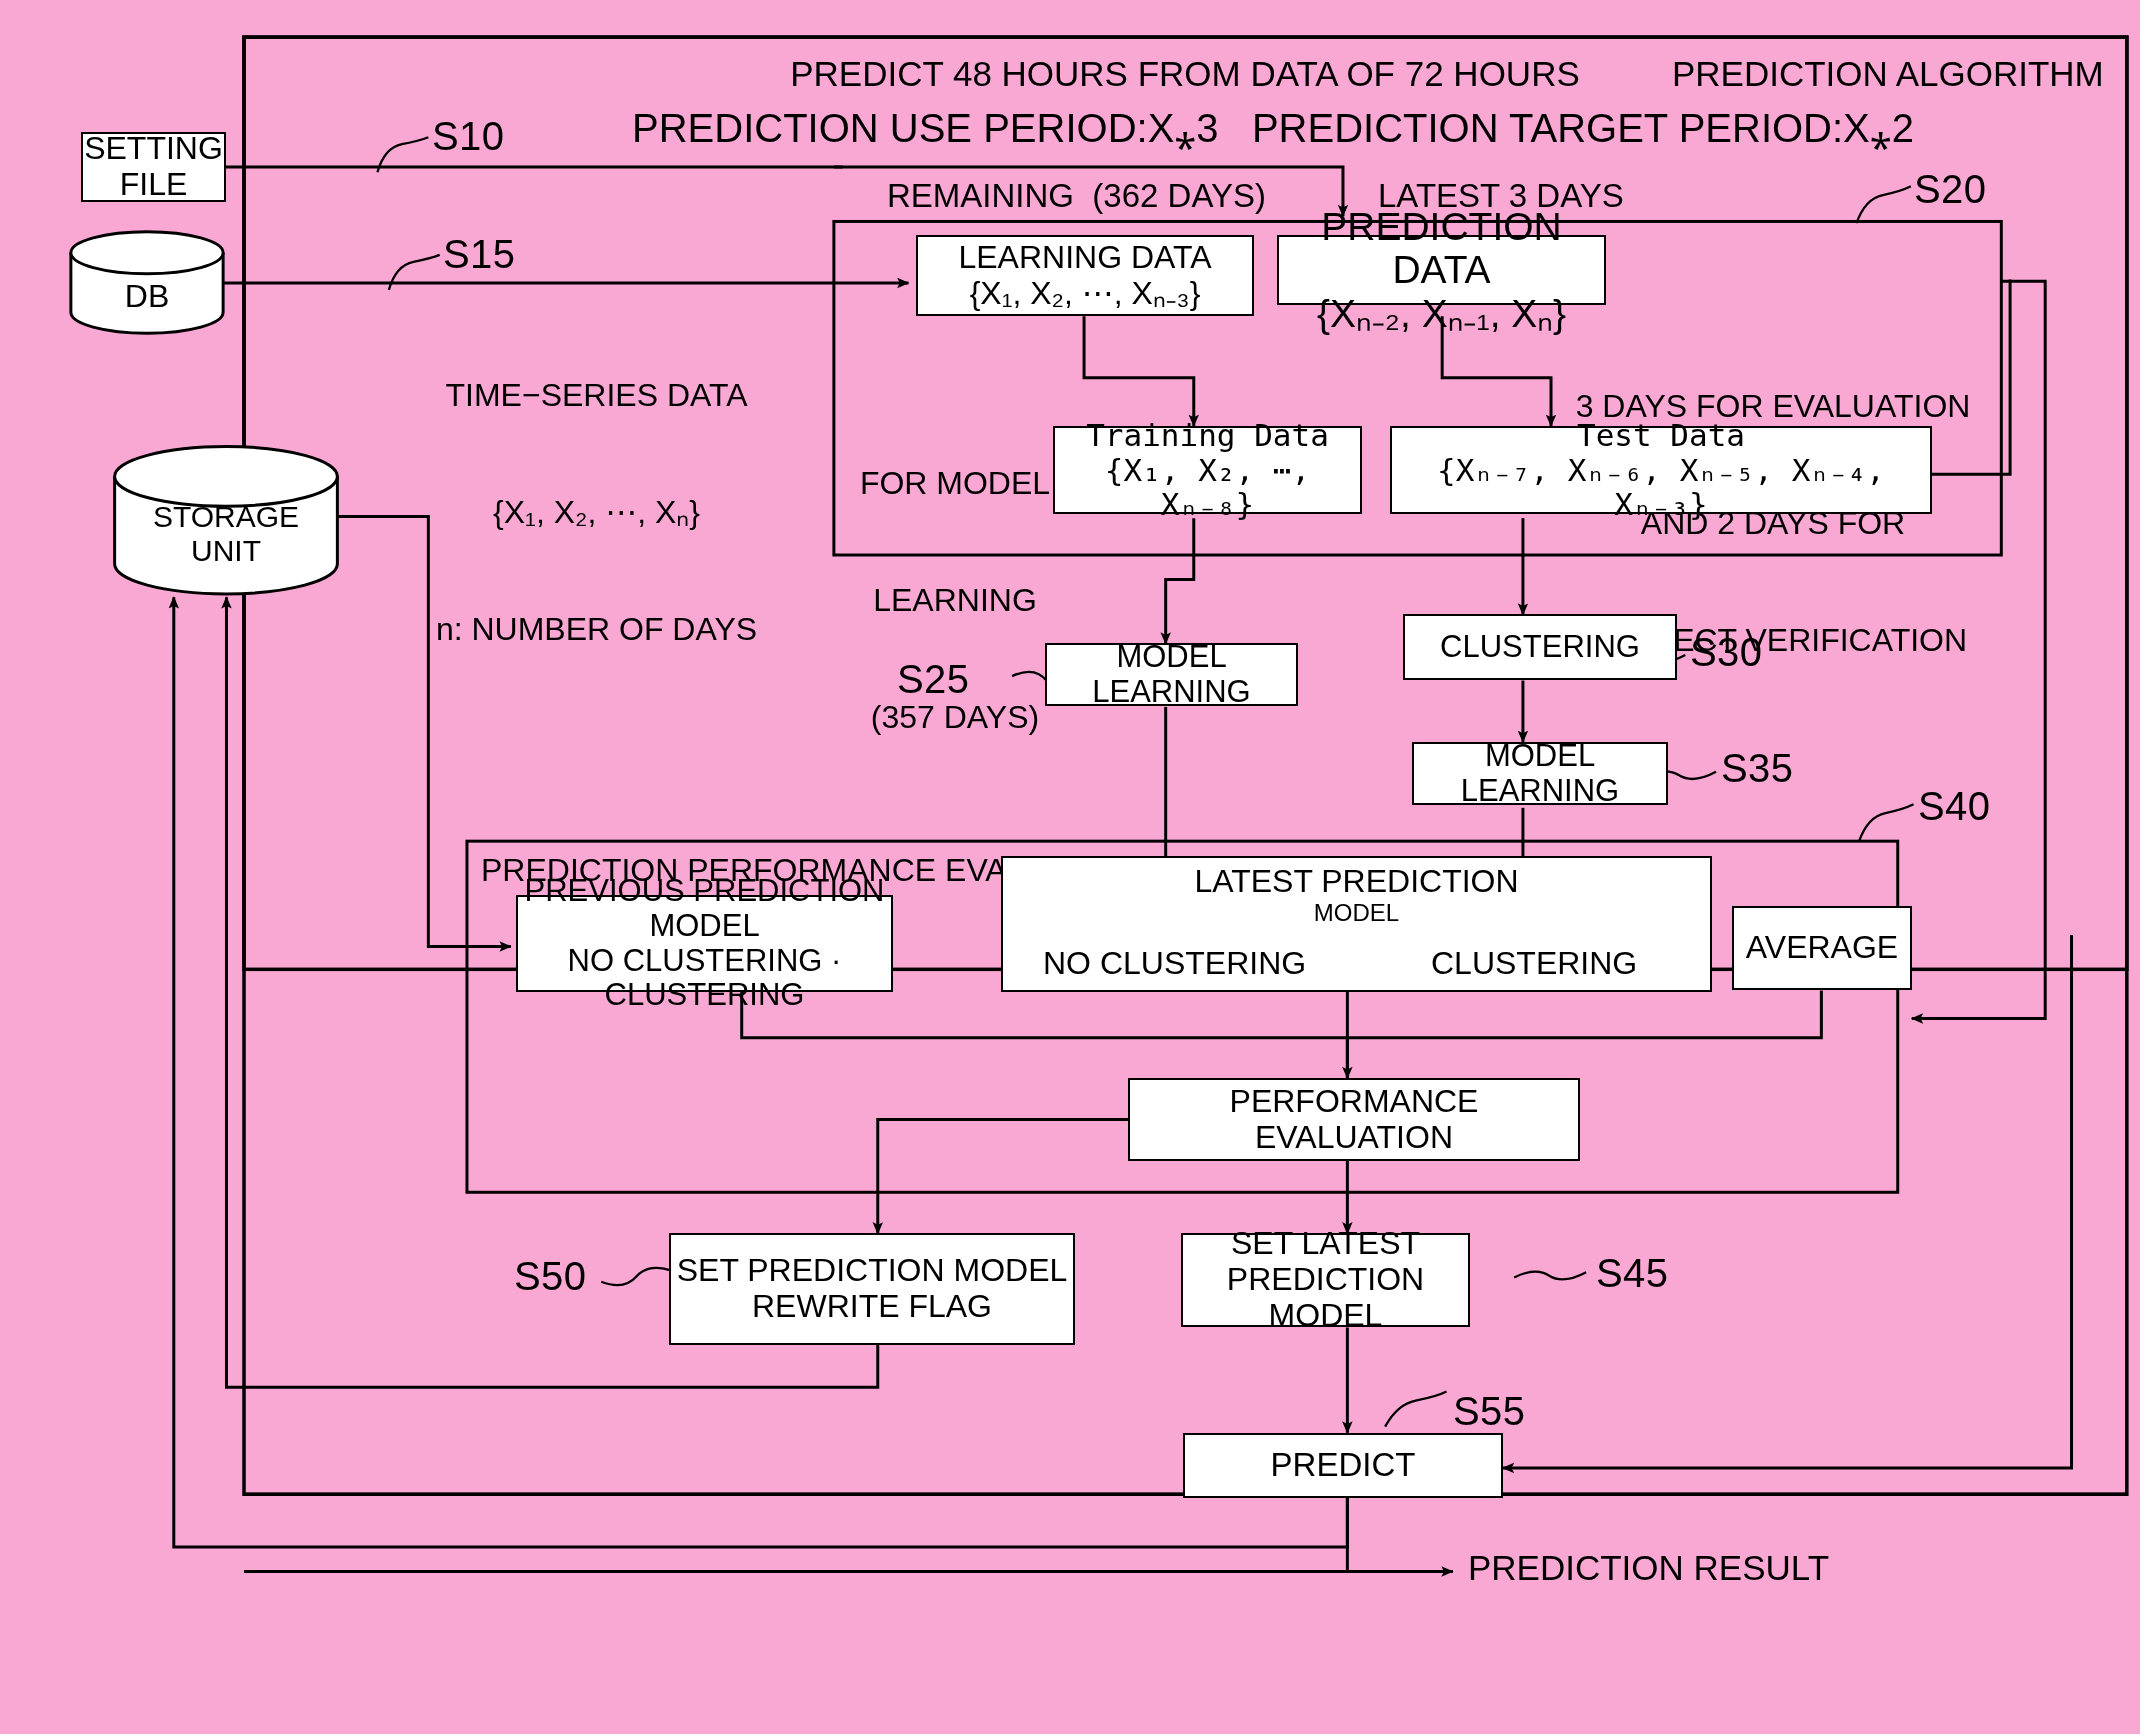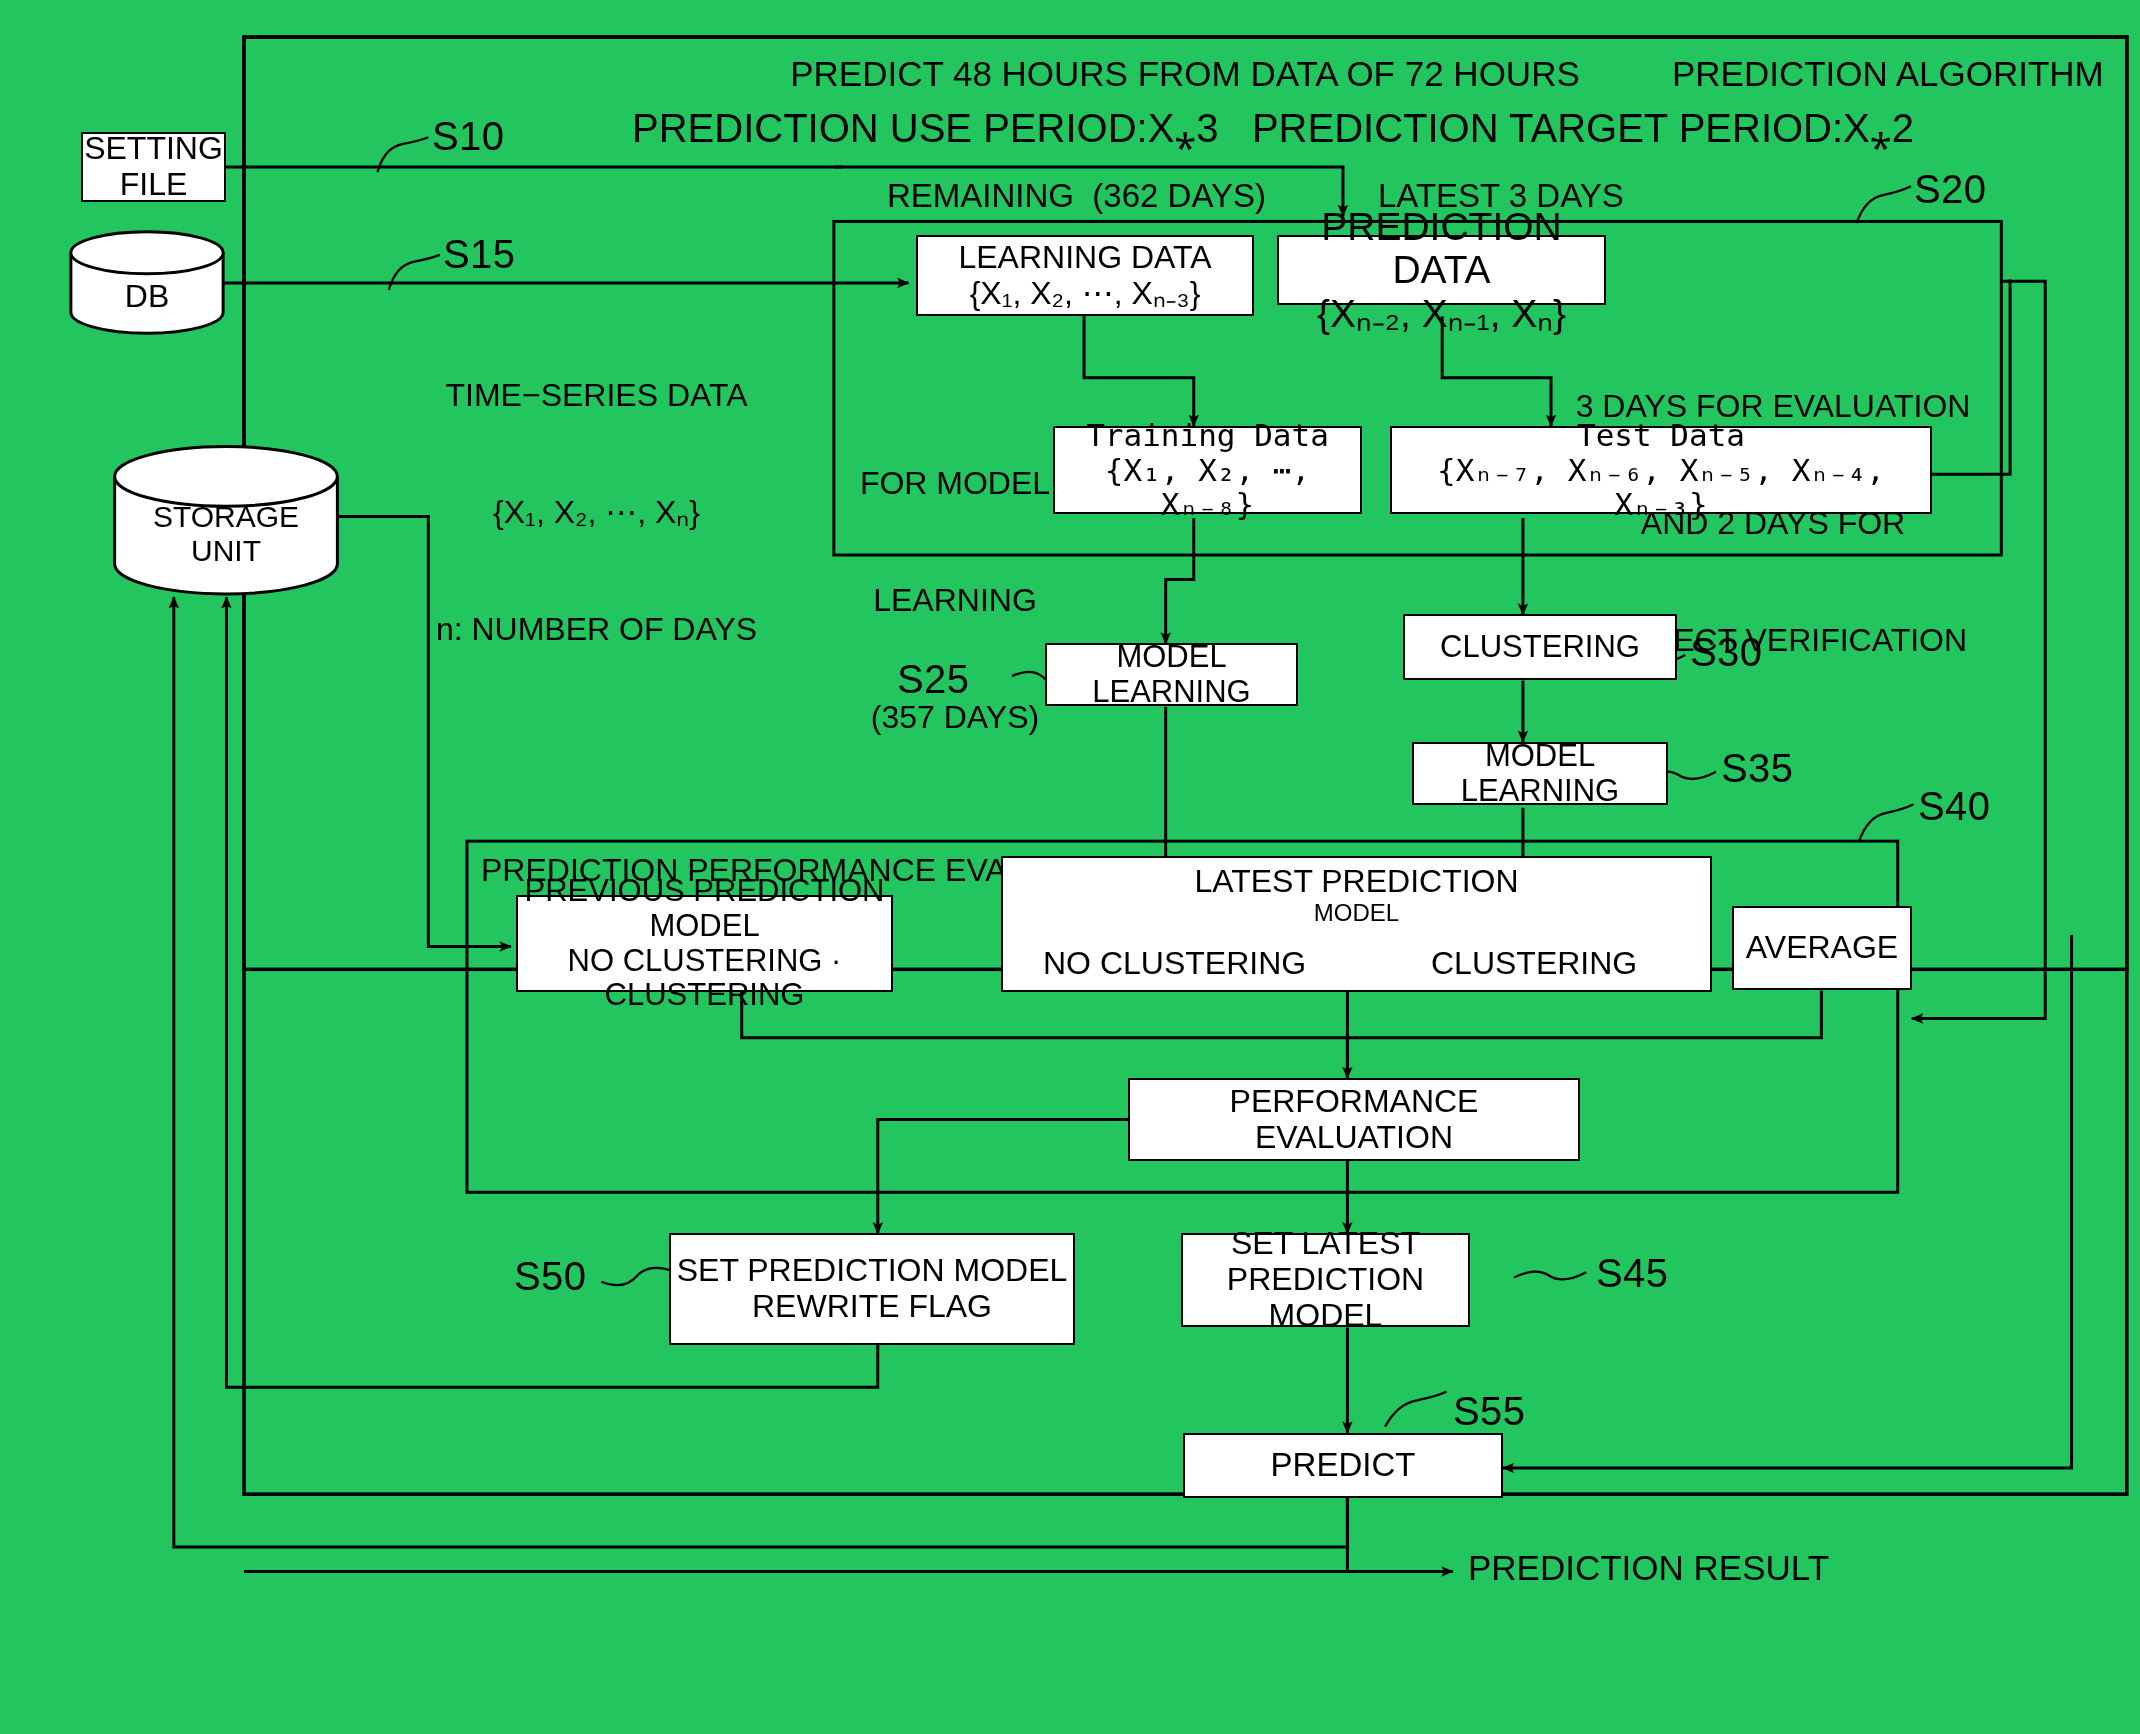--- a/index.html
+++ b/index.html
@@ -1,16 +1,16 @@
 <!DOCTYPE html>
 <html style="font-size:14px"><head>
 <meta charset="utf-8">
 <style>
   html,body{margin:0;padding:0;background:#ffffff;}
-  #root{position:relative;width:2140px;height:1735px;background:#22c55e;
+  #root{position:relative;width:2140px;height:1735px;background:#f9a8d4;
         font-family:"Liberation Sans", sans-serif; color:#000;}
   .box{position:absolute;border:2.6px solid #000;background:#fff;
        display:flex;flex-direction:column;align-items:center;justify-content:center;
        text-align:center;line-height:1.12;box-sizing:border-box;}
   .plain{position:absolute;background:transparent;white-space:pre;line-height:1.22;}
   .ctr{text-align:center;}
   .mono{font-family:"DejaVu Sans Mono", monospace;}
   svg.layer{position:absolute;left:0;top:0;width:2140px;height:1735px;overflow:visible;}
   .cyl{position:absolute;}
   .cyl svg{position:absolute;left:0;top:0;}

